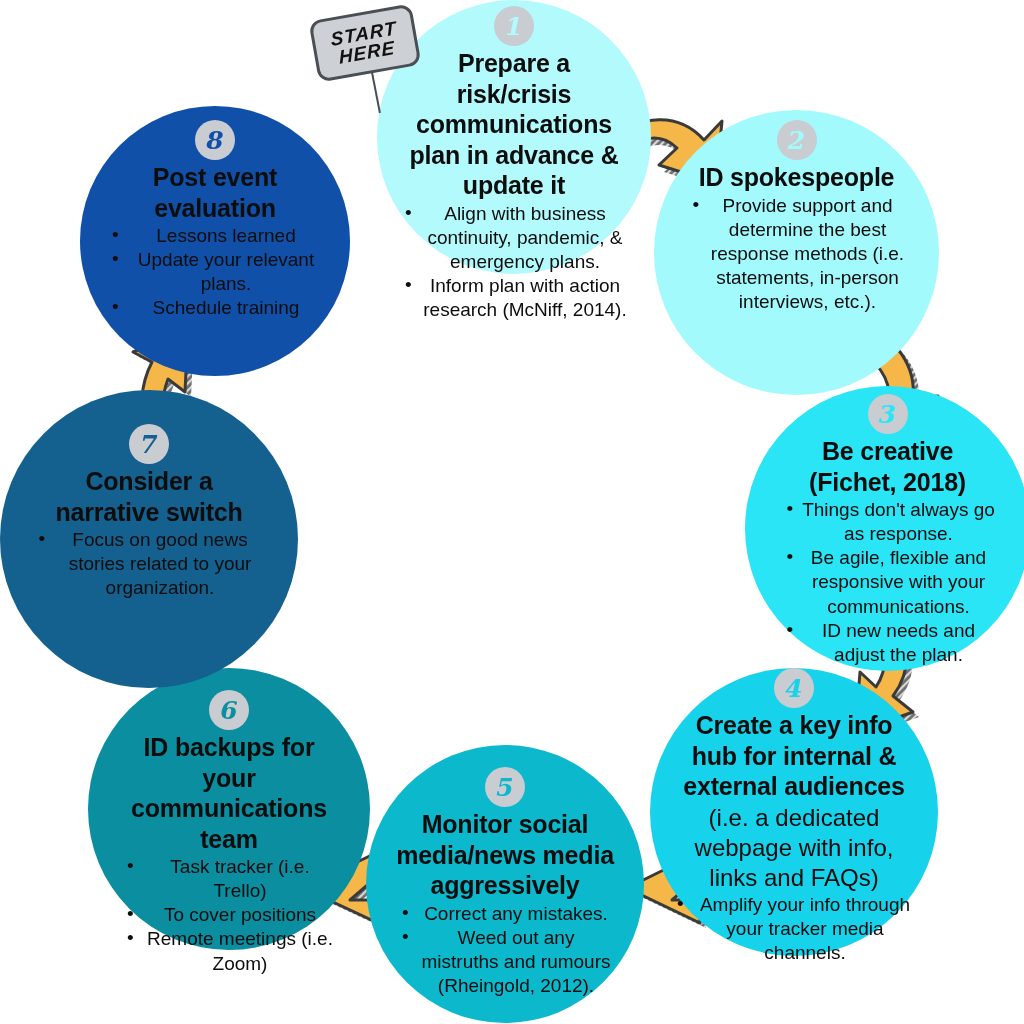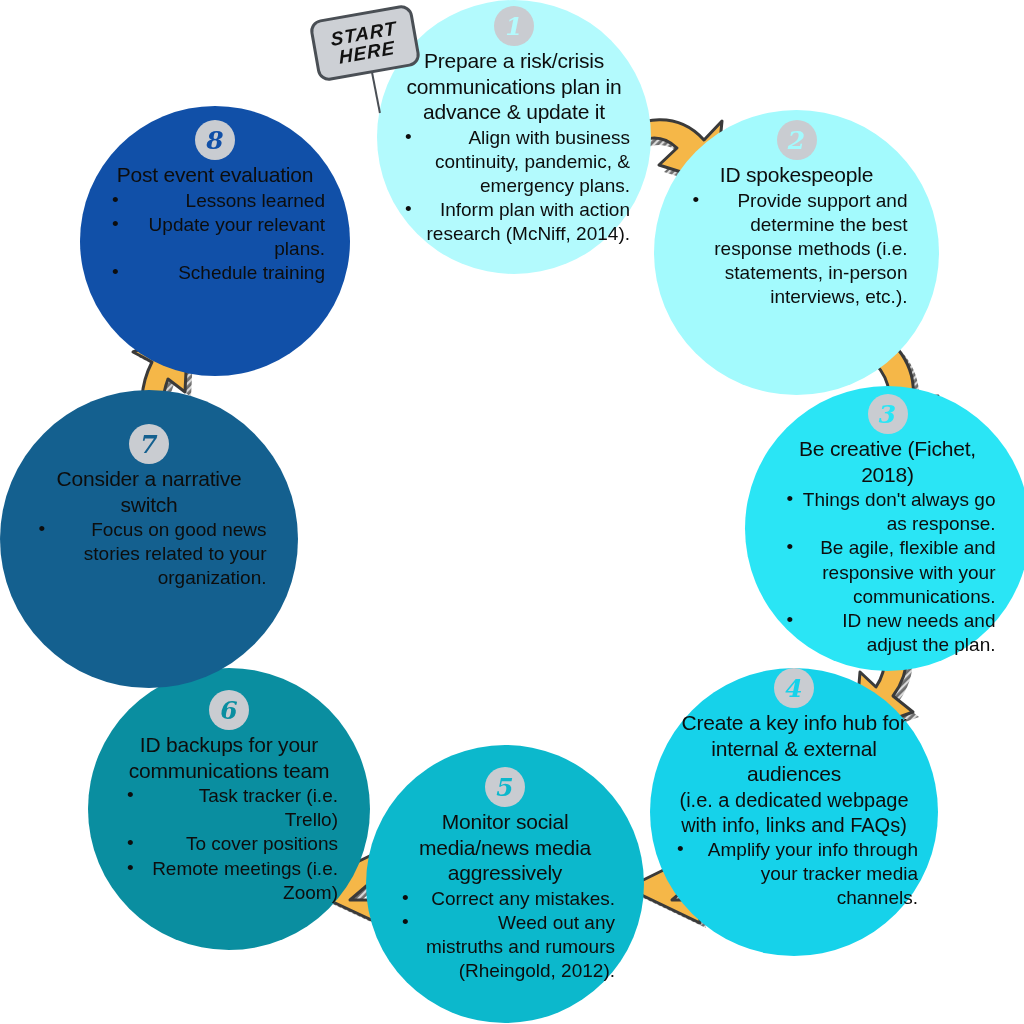--- a/index.html
+++ b/index.html
@@ -36,35 +36,35 @@
     background:#c9ccd1;
     display:flex;align-items:center;justify-content:center;
     font-size:25px;font-weight:700;
     font-family:"DejaVu Serif", serif;
     font-style:italic;
     line-height:1;
     margin-bottom:2px;
     flex:none;
   }
   .title{
-    font-weight:400;
-    font-size:21px;
+    font-weight:700;
+    font-size:25px;
     line-height:1.22;
     letter-spacing:-0.2px;
     margin-bottom:1px;
     color:#0d0d0d;
   }
   .subtitle{
     font-size:19px;
     line-height:1.27;
     color:#0d0d0d;
   }
   ul.bullets{
     margin:0;padding:0;list-style:none;
-    text-align:right;
+    text-align:center;
     font-size:19px;
     line-height:1.27;
     align-self:stretch;
   }
   ul.bullets li{
     position:relative;
     padding-left:16px;
     margin:0 0 0 6px;
   }
   ul.bullets li:before{
@@ -96,21 +96,21 @@
   #n1 .inner{width:232px;}
   #n2 .inner{width:222px;}
   #n3 .inner{width:216px;}
   #n4 .inner{width:248px;}
   #n5 .inner{width:220px;}
   #n6 .inner{width:218px;}
   #n7 .inner{width:235px;}
   #n8 .inner{width:220px;}
 
   #n2 .bullets, #n3 .bullets, #n4 .bullets, #n6 .bullets, #n7 .bullets, #n8 .bullets{font-size:19px;}
-  #n4 .subtitle{font-size:20px;line-height:1.25;}
+  #n4 .subtitle{font-size:24px;line-height:1.25;}
 
   
   #sign{
     position:absolute;left:313px;top:12px;width:104px;height:62px;
     transform:rotate(-10deg);
   }
   #sign .plate{
     position:absolute;inset:0;
     background:#cdd0d5;
     border:3px solid #4a4f55;

